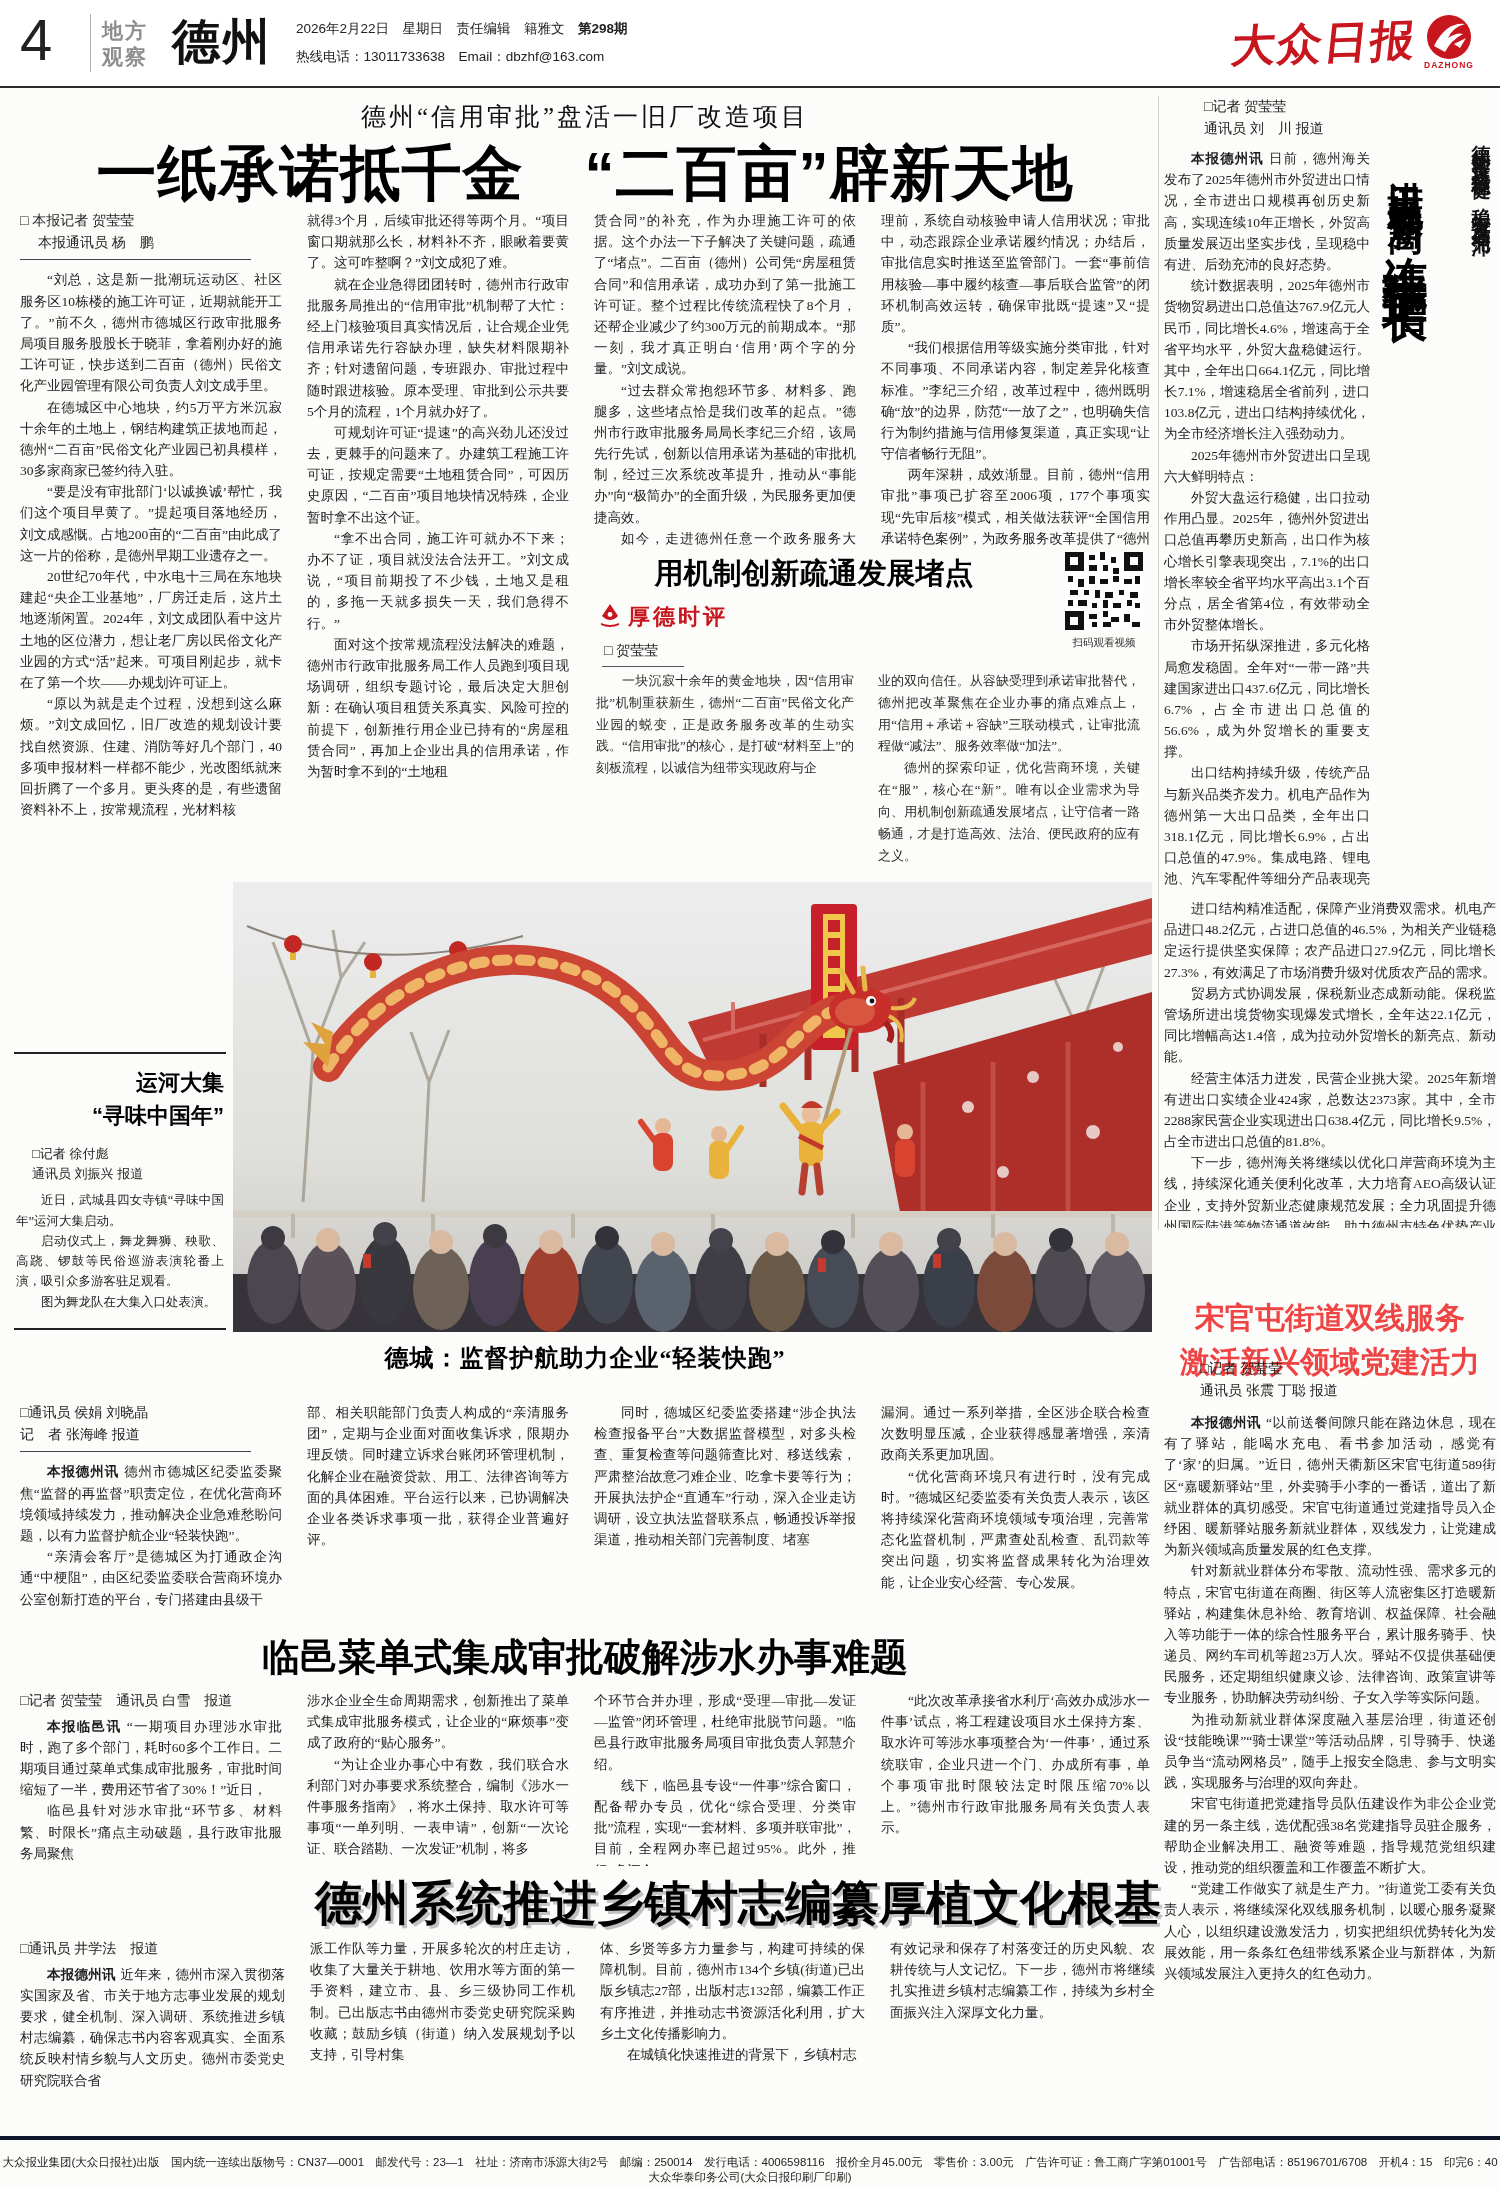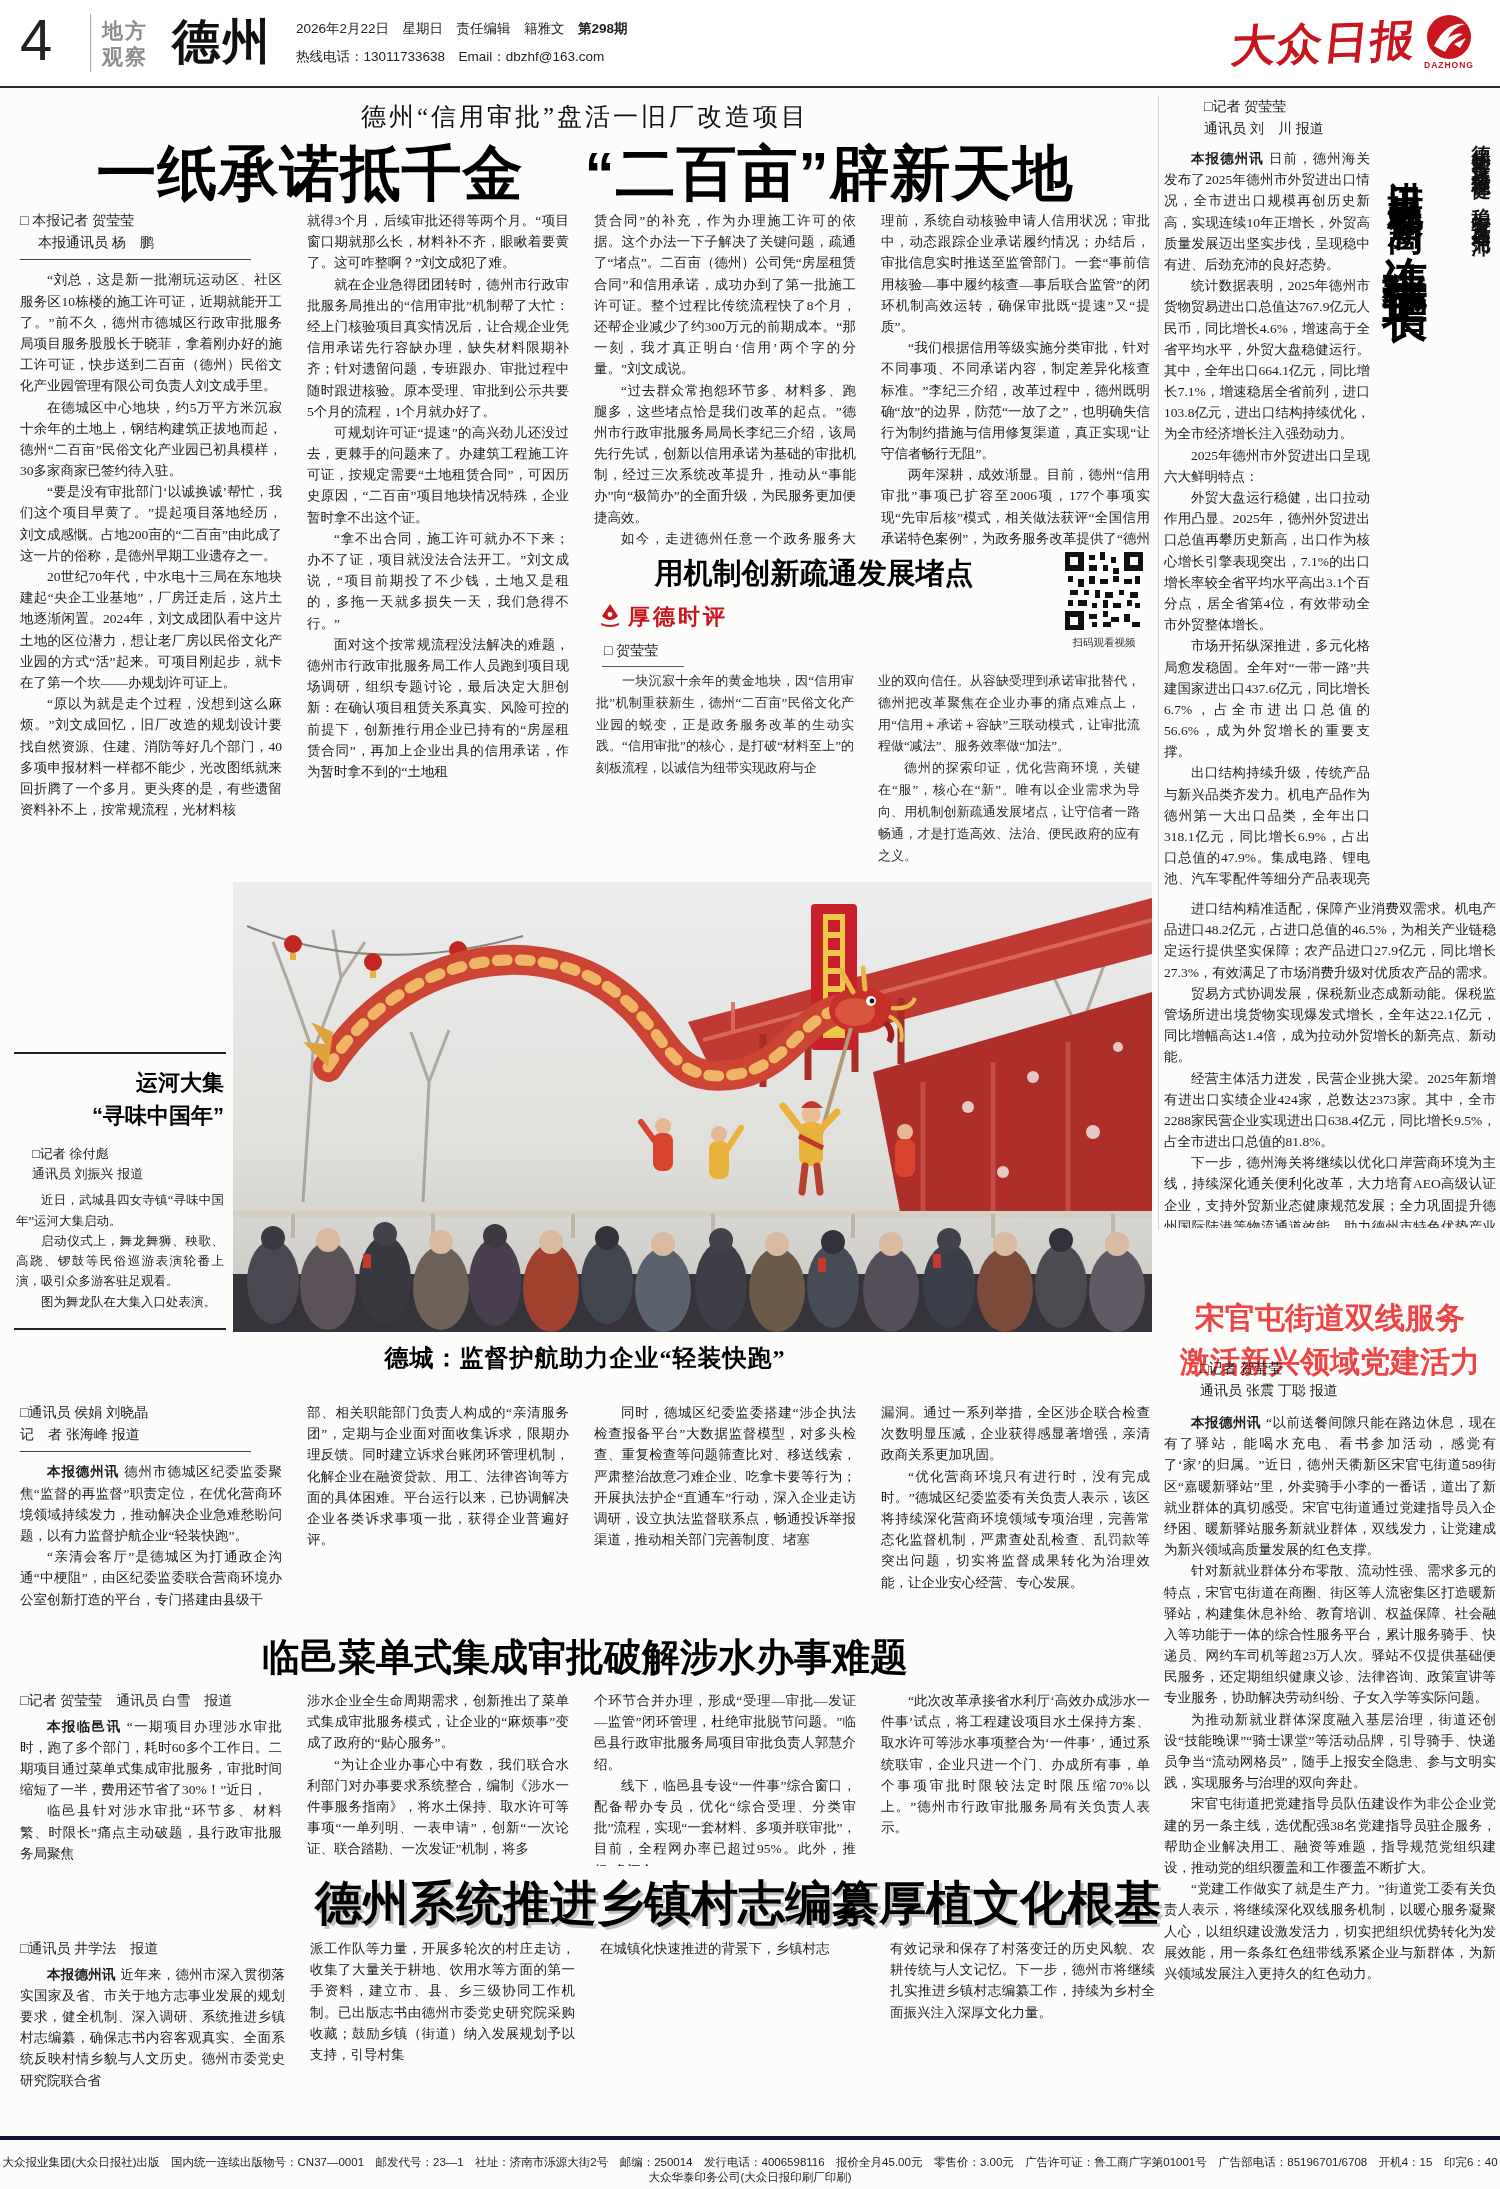--- a/index.html
+++ b/index.html
@@ -483,20 +483,21 @@
   <div class="village">
     <div class="vg-headline sans">德州系统推进乡镇村志编纂厚植文化根基</div>
     <div class="col bodytext" style="left:6px;top:66px;width:265px;height:160px;">
       <div class="byl" style="margin-bottom:4px;">□通讯员 井学法　报道</div>
       <p><b class="dl">本报德州讯</b><span>近年来，德州市深入贯彻落实国家及省、市关于地方志事业发展的规划要求，健全机制、深入调研、系统推进乡镇村志编纂，确保志书内容客观真实、全面系统反映村情乡貌与人文历史。德州市委党史研究院联合省</span></p>
     </div>
     <div class="col bodytext cont" style="left:296px;top:66px;width:265px;height:160px;">
         <p>派工作队等力量，开展多轮次的村庄走访，收集了大量关于耕地、饮用水等方面的第一手资料，建立市、县、乡三级协同工作机制。已出版志书由德州市委党史研究院采购收藏；鼓励乡镇（街道）纳入发展规划予以支持，引导村集</p>
       </div>
     <div class="col bodytext cont" style="left:586px;top:66px;width:265px;height:160px;">
+        <p>体、乡贤等多方力量参与，构建可持续的保障机制。目前，德州市134个乡镇(街道)已出版乡镇志27部，出版村志132部，编纂工作正有序推进，并推动志书资源活化利用，扩大乡土文化传播影响力。</p>
         <p>在城镇化快速推进的背景下，乡镇村志</p>
       </div>
     <div class="col bodytext cont" style="left:876px;top:66px;width:265px;height:160px;">
         <p>有效记录和保存了村落变迁的历史风貌、农耕传统与人文记忆。下一步，德州市将继续扎实推进乡镇村志编纂工作，持续为乡村全面振兴注入深厚文化力量。</p>
       </div>
   </div>
 
   <div class="sgt">
     <div class="sgt-headline">
       <div>宋官屯街道双线服务</div>

